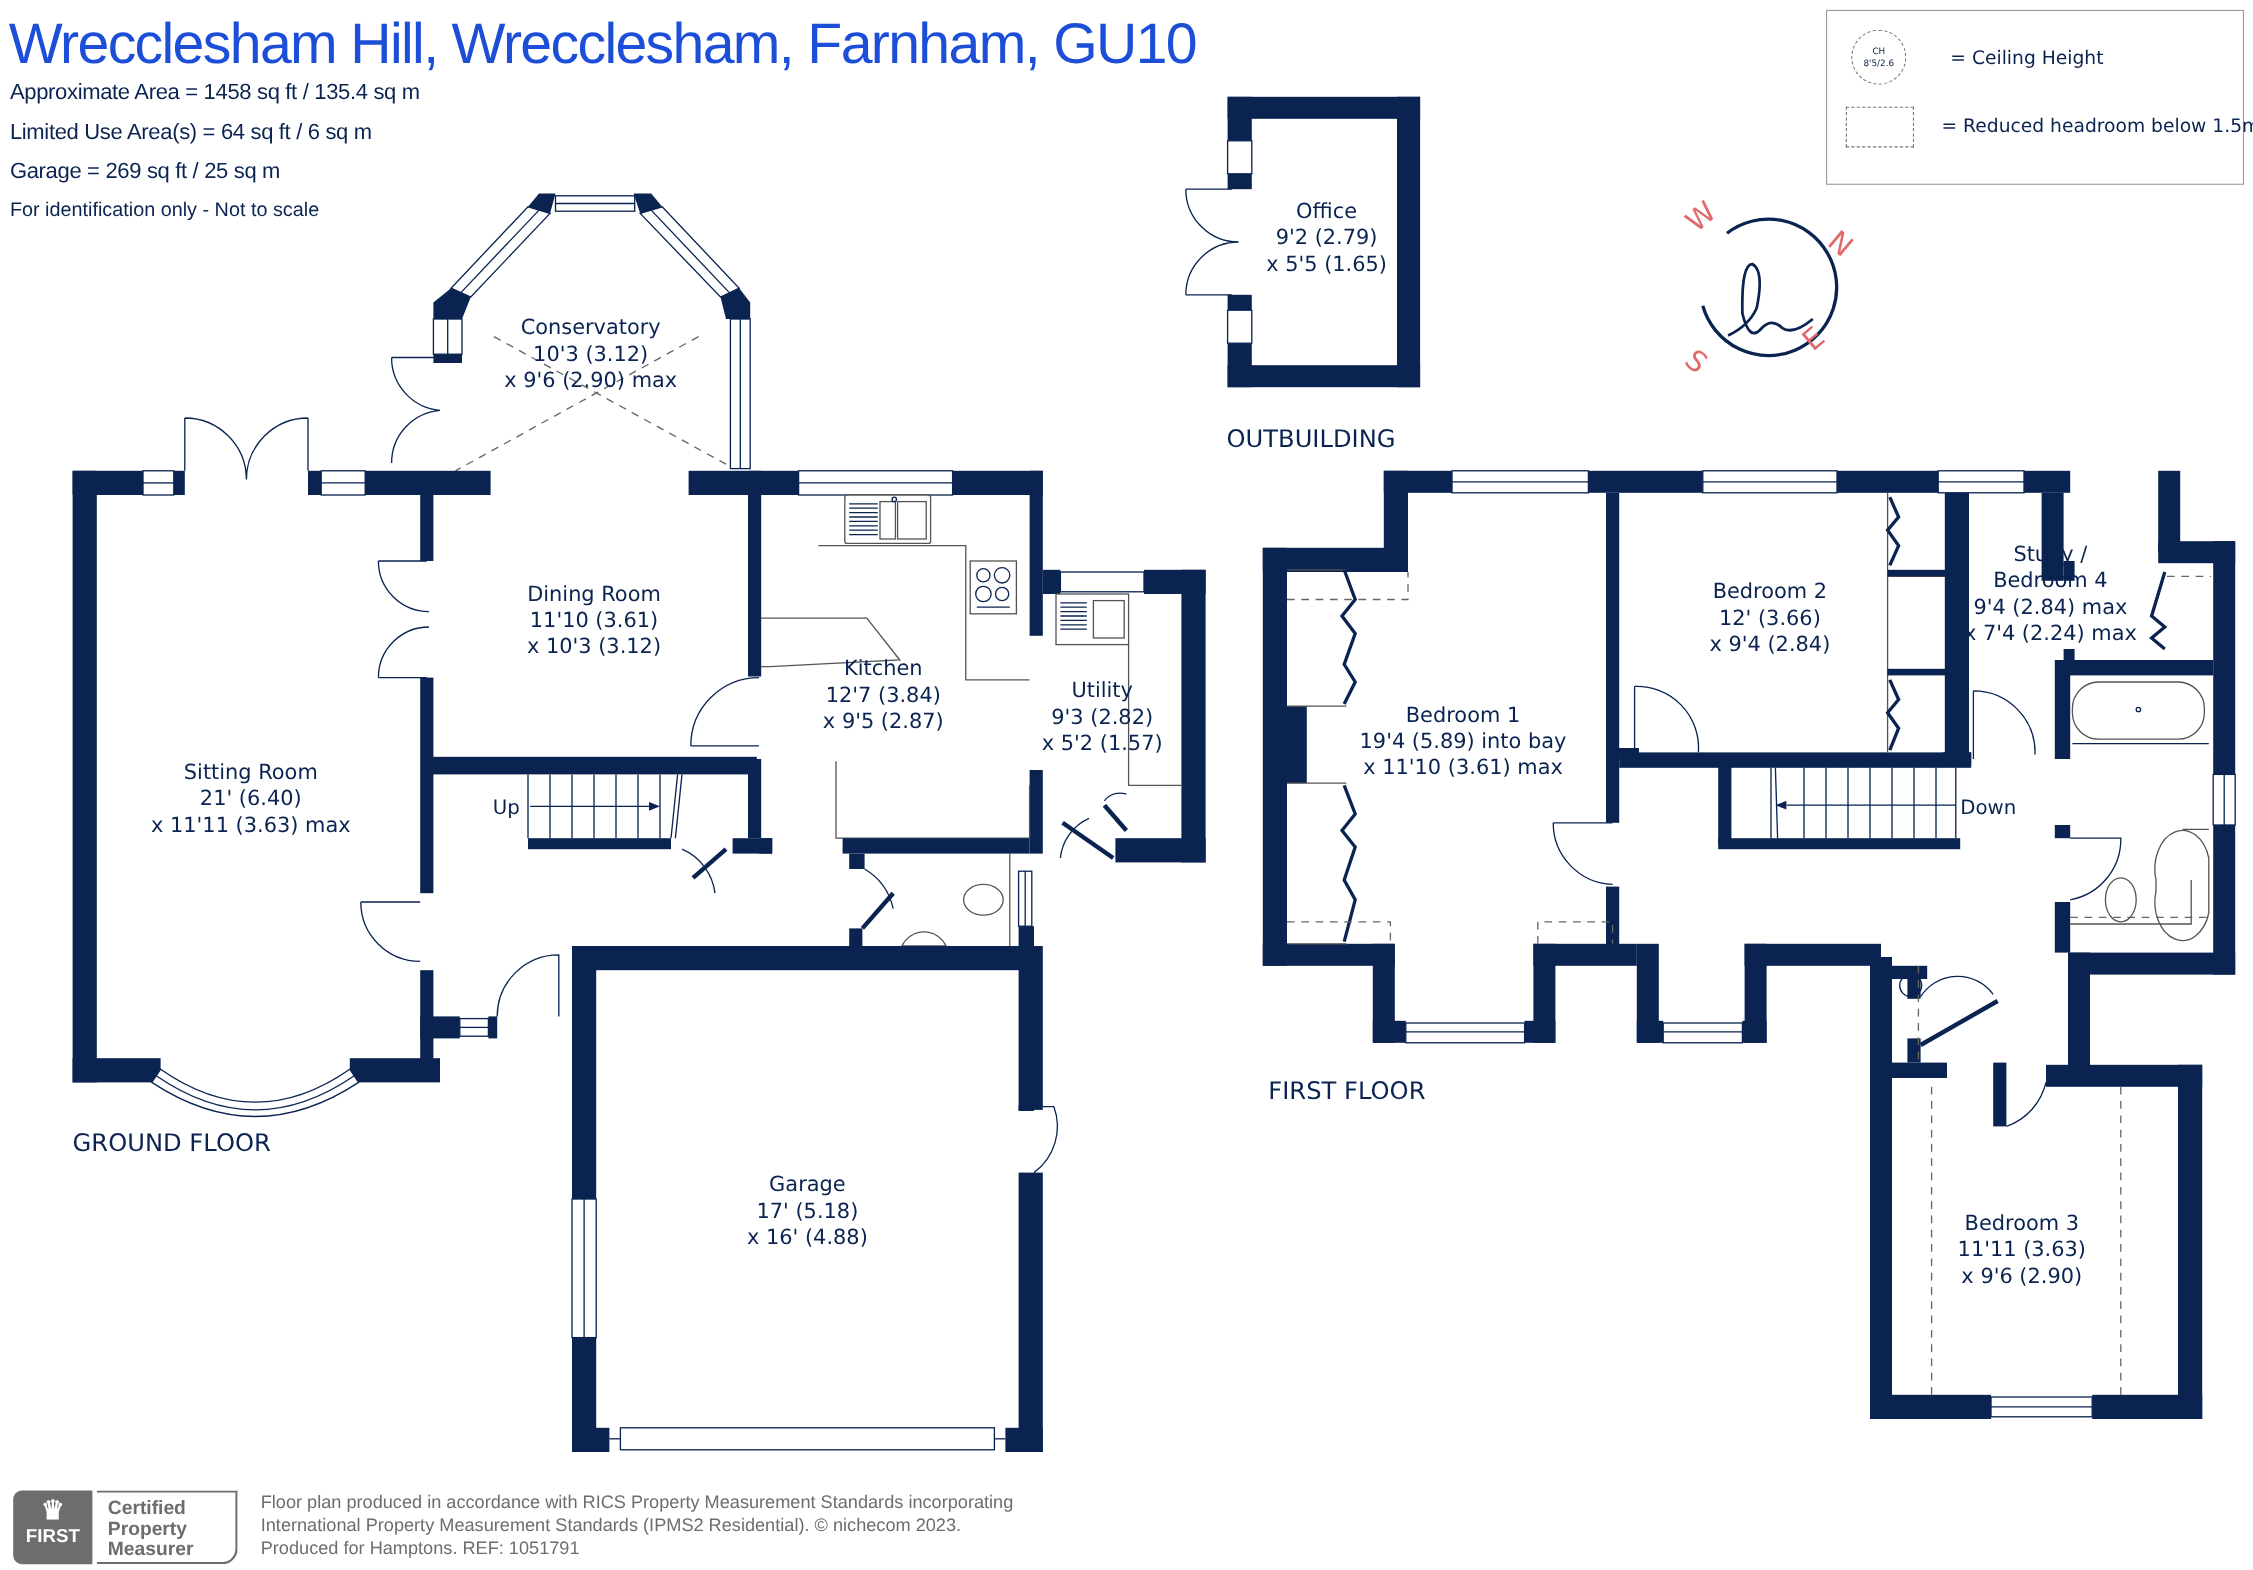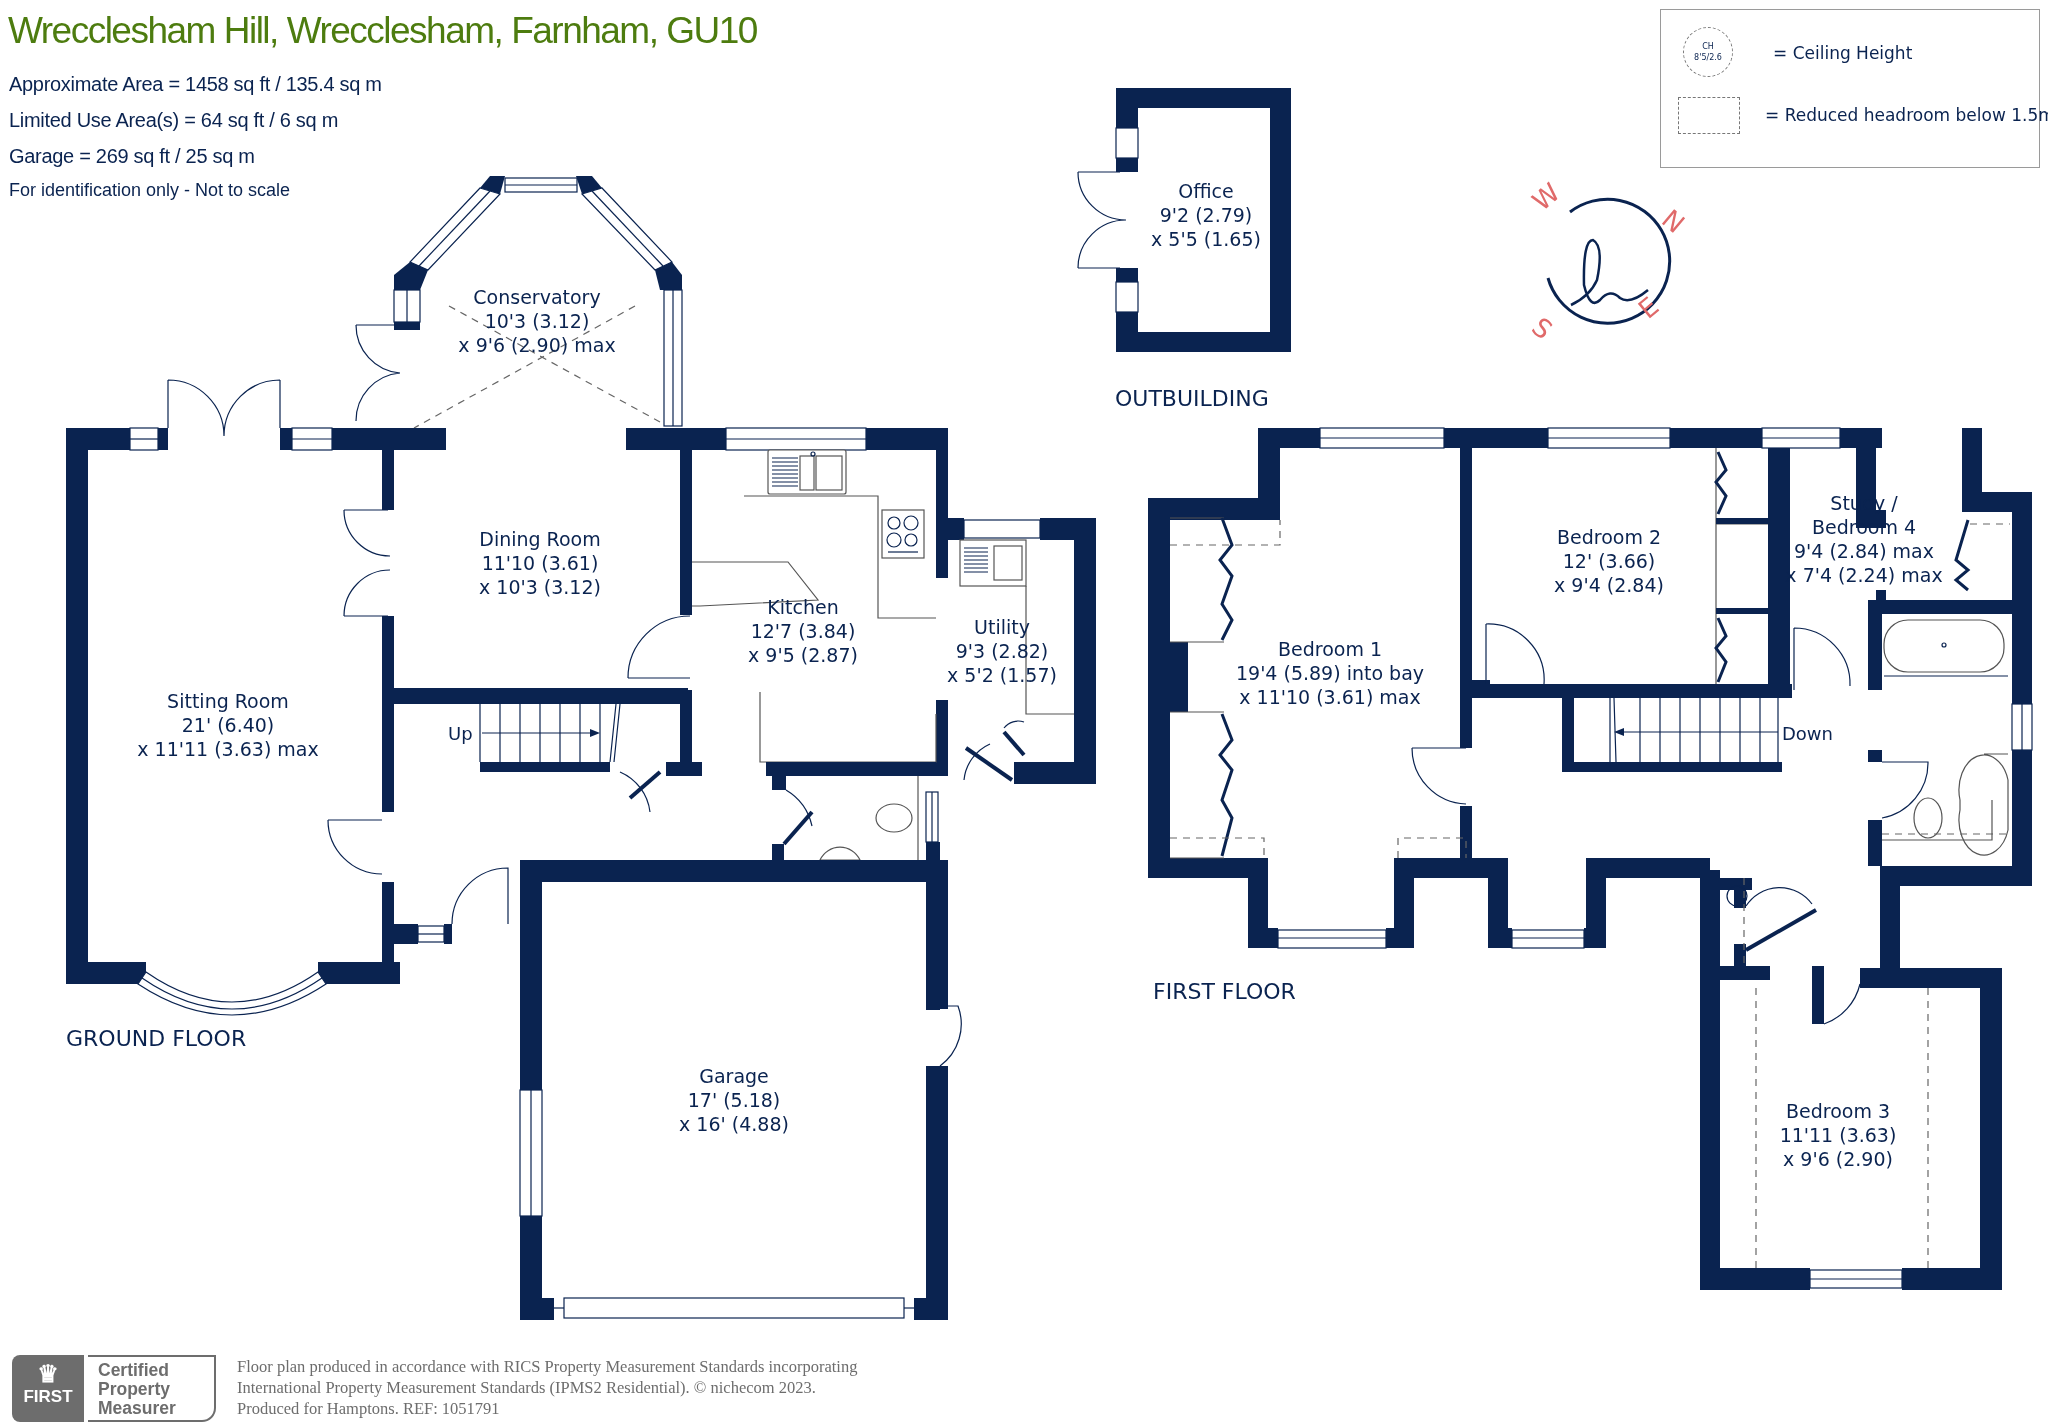--- a/index.html
+++ b/index.html
@@ -1,35 +1,35 @@
 <!DOCTYPE html>
 <html><head>
 <meta charset="utf-8">
 <style>
   html, body { margin:0; padding:0; background:#ffffff; }
   body { width:2048px; height:1427px; position:relative; overflow:hidden; font-family:"DejaVu Sans", sans-serif; color:#0a2350; }
   .abs { position:absolute; }
-  .title { left:8px; top:10px; font-size:37px; color:#4d7c0f; letter-spacing:-1.5px; white-space:nowrap; font-family:"Liberation Sans", sans-serif; }
+  .title { left:8px; top:10px; font-size:52px; color:#1d4ed8; letter-spacing:-1.5px; white-space:nowrap; font-family:"Liberation Sans", sans-serif; }
   .stats { left:9px; top:66px; font-family:"Liberation Sans", sans-serif; color:#0a2350; }
   .stat { font-size:20px; line-height:36px; white-space:nowrap; letter-spacing:-0.3px; }
   .note { font-size:18px; margin-top:6px; white-space:nowrap; }
   .legend { left:1660px; top:9px; width:380px; height:159px; border:1.5px solid #9a9a9a; box-sizing:border-box; }
   .legend .ch-circle { position:absolute; left:22px; top:17px; width:50px; height:50px; border:1.5px dashed #777; border-radius:50%; box-sizing:border-box; font-size:8px; text-align:center; line-height:11px; padding-top:13px; color:#0a2350; }
   .legend .ch-text { position:absolute; left:92px; top:33px; font-size:17px; white-space:nowrap;margin-left:20px; }
   .legend .rh-box { position:absolute; left:17px; top:87px; width:62px; height:37px; border:1.5px dashed #777; box-sizing:border-box; }
   .legend .rh-text { position:absolute; left:104px; top:95px; font-size:17px; white-space:nowrap; }
   svg.plan { position:absolute; left:0; top:0; }
   .room-label { font-family:"DejaVu Sans", sans-serif; font-size:19px; fill:#0a2350; text-anchor:middle; }
   .floor-label { font-family:"DejaVu Sans", sans-serif; font-size:22px; fill:#0a2350; }
   .small-label { font-family:"DejaVu Sans", sans-serif; font-size:18px; fill:#0a2350; }
   .footer-badge { left:12px; top:1355px; width:208px; height:67px; }
   .rics-block { position:absolute; left:0; top:0; width:72px; height:67px; background:#6d6d6d; border-radius:8px 0 0 8px; color:#fff; font-family:"Liberation Sans", sans-serif; font-weight:bold; font-size:17px; text-align:center; }
   .rics-block .lion { display:block; font-size:24px; margin-top:6px; line-height:26px; }
   .cert-block { position:absolute; left:76px; top:0; width:128px; height:67px; border:2px solid #6d6d6d; border-left:none; border-radius:0 0 14px 0; box-sizing:border-box; padding:4px 0 16px 10px; color:#6d6d6d; font-family:"Liberation Sans", sans-serif; font-weight:bold; font-size:17.5px; line-height:19px; }
-  .footer-text { left:237px; top:1356px; font-family:Liberation Serif, serif; color:#6d6d6d; font-size:16.5px; line-height:21px; white-space:nowrap; }
+  .footer-text { left:237px; top:1356px; font-family:Liberation Sans, sans-serif; color:#6d6d6d; font-size:16.5px; line-height:21px; white-space:nowrap; }
 </style>
 </head>
 <body>
 
 <div class="abs title">Wrecclesham Hill, Wrecclesham, Farnham, GU10</div>
 <div class="abs stats">
   <div class="stat">Approximate Area = 1458 sq ft / 135.4 sq m</div>
   <div class="stat">Limited Use Area(s) = 64 sq ft / 6 sq m</div>
   <div class="stat">Garage = 269 sq ft / 25 sq m</div>
   <div class="note">For identification only - Not to scale</div>

